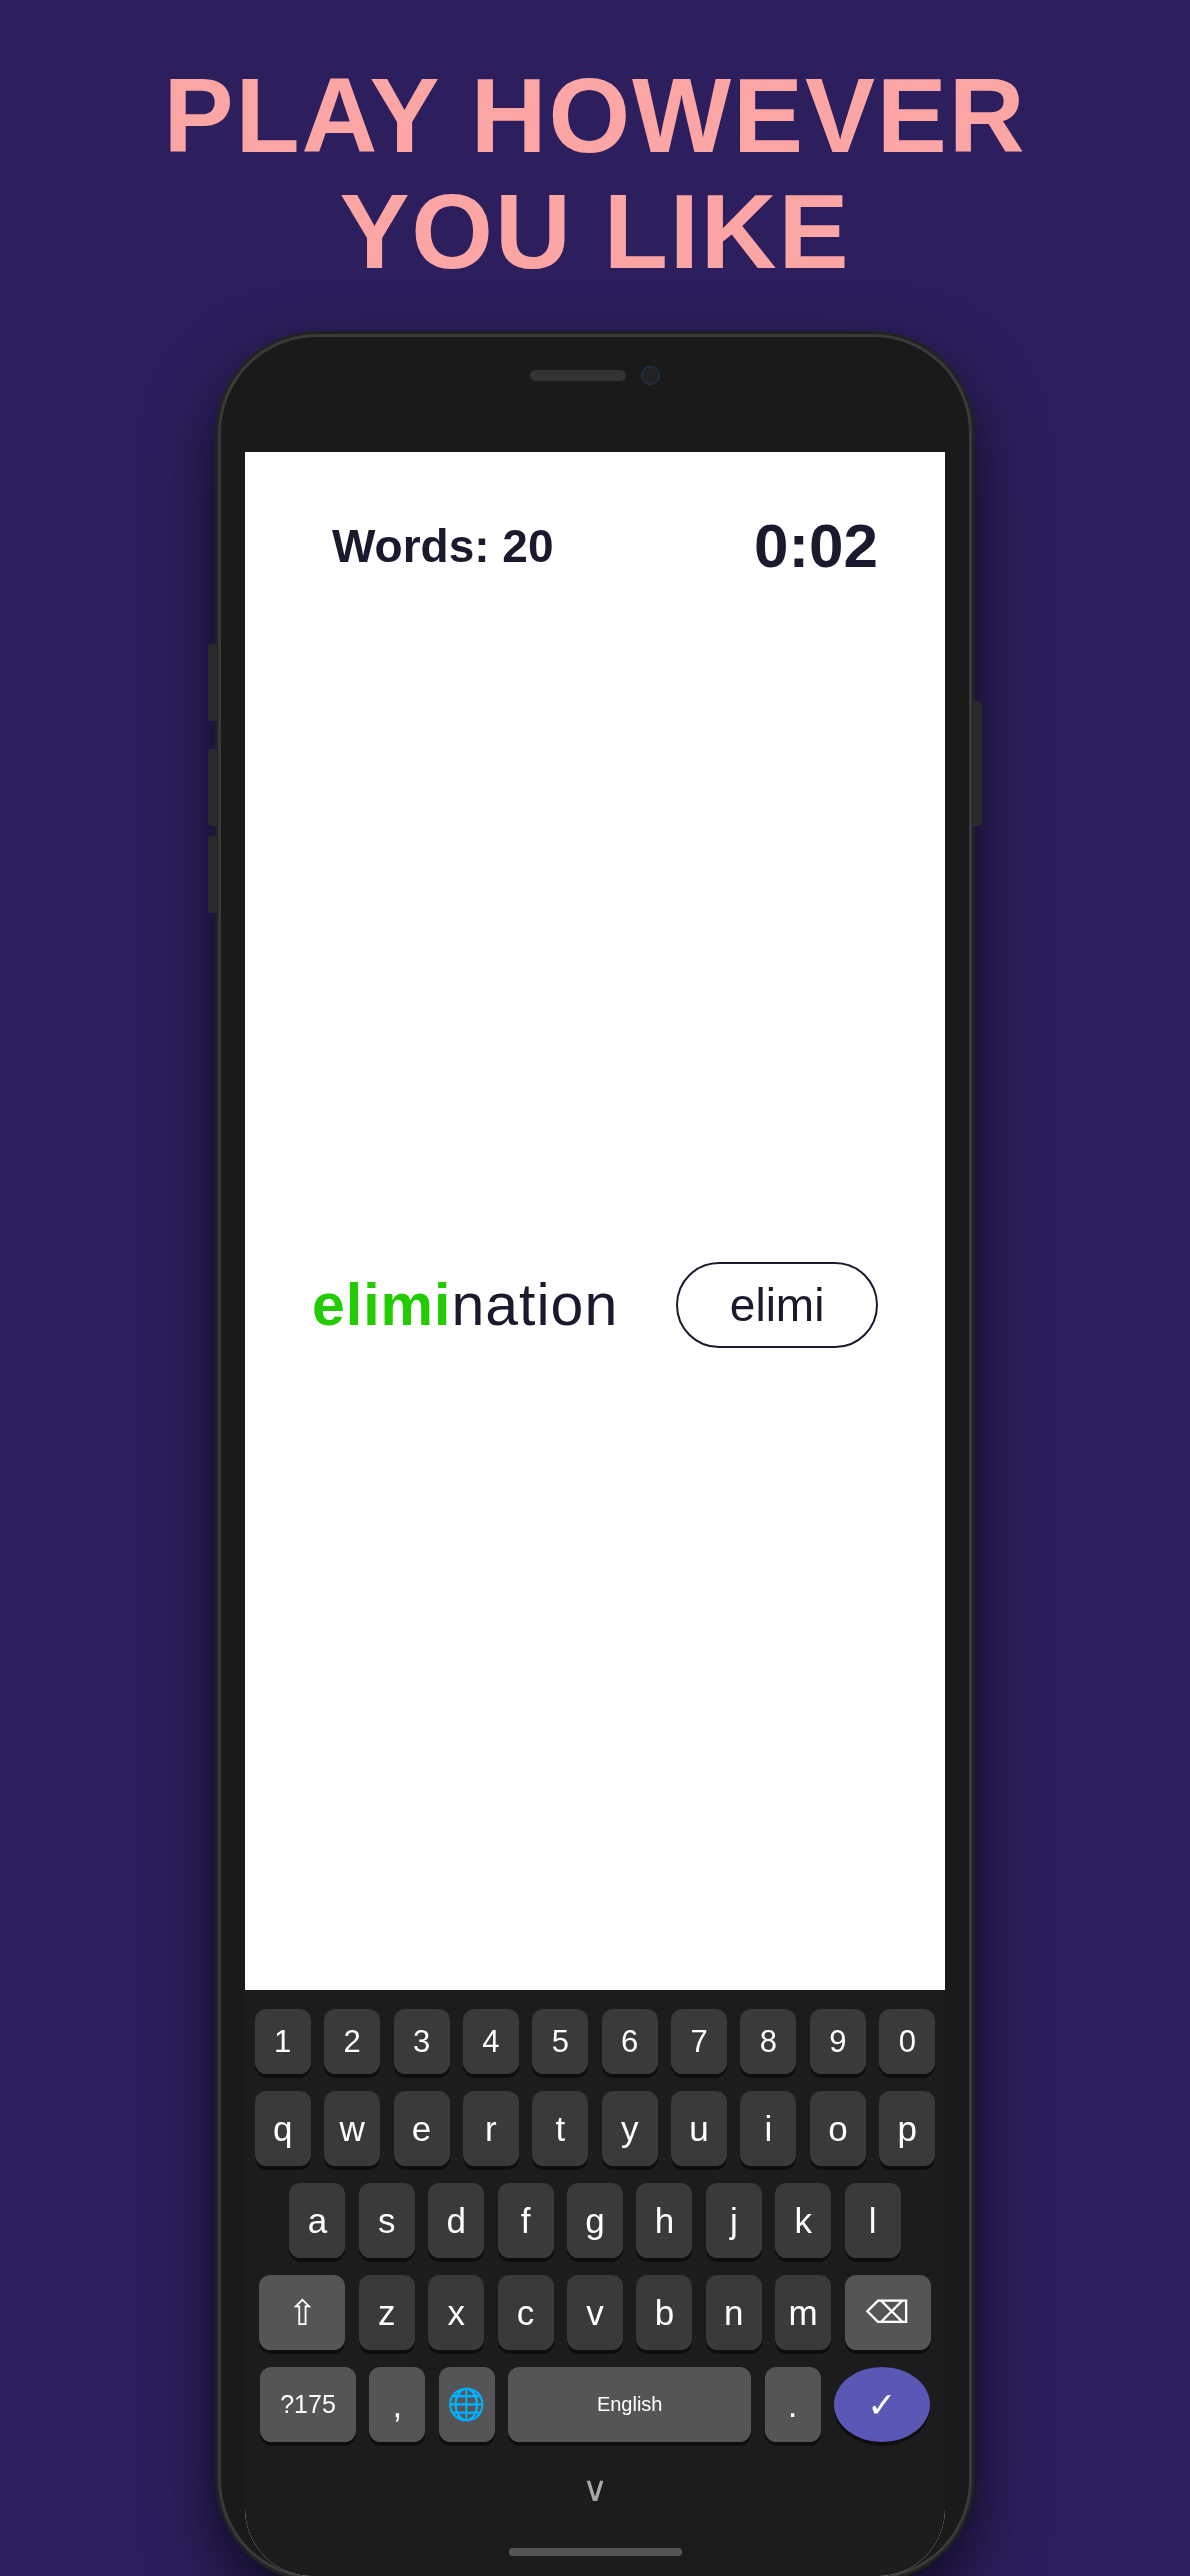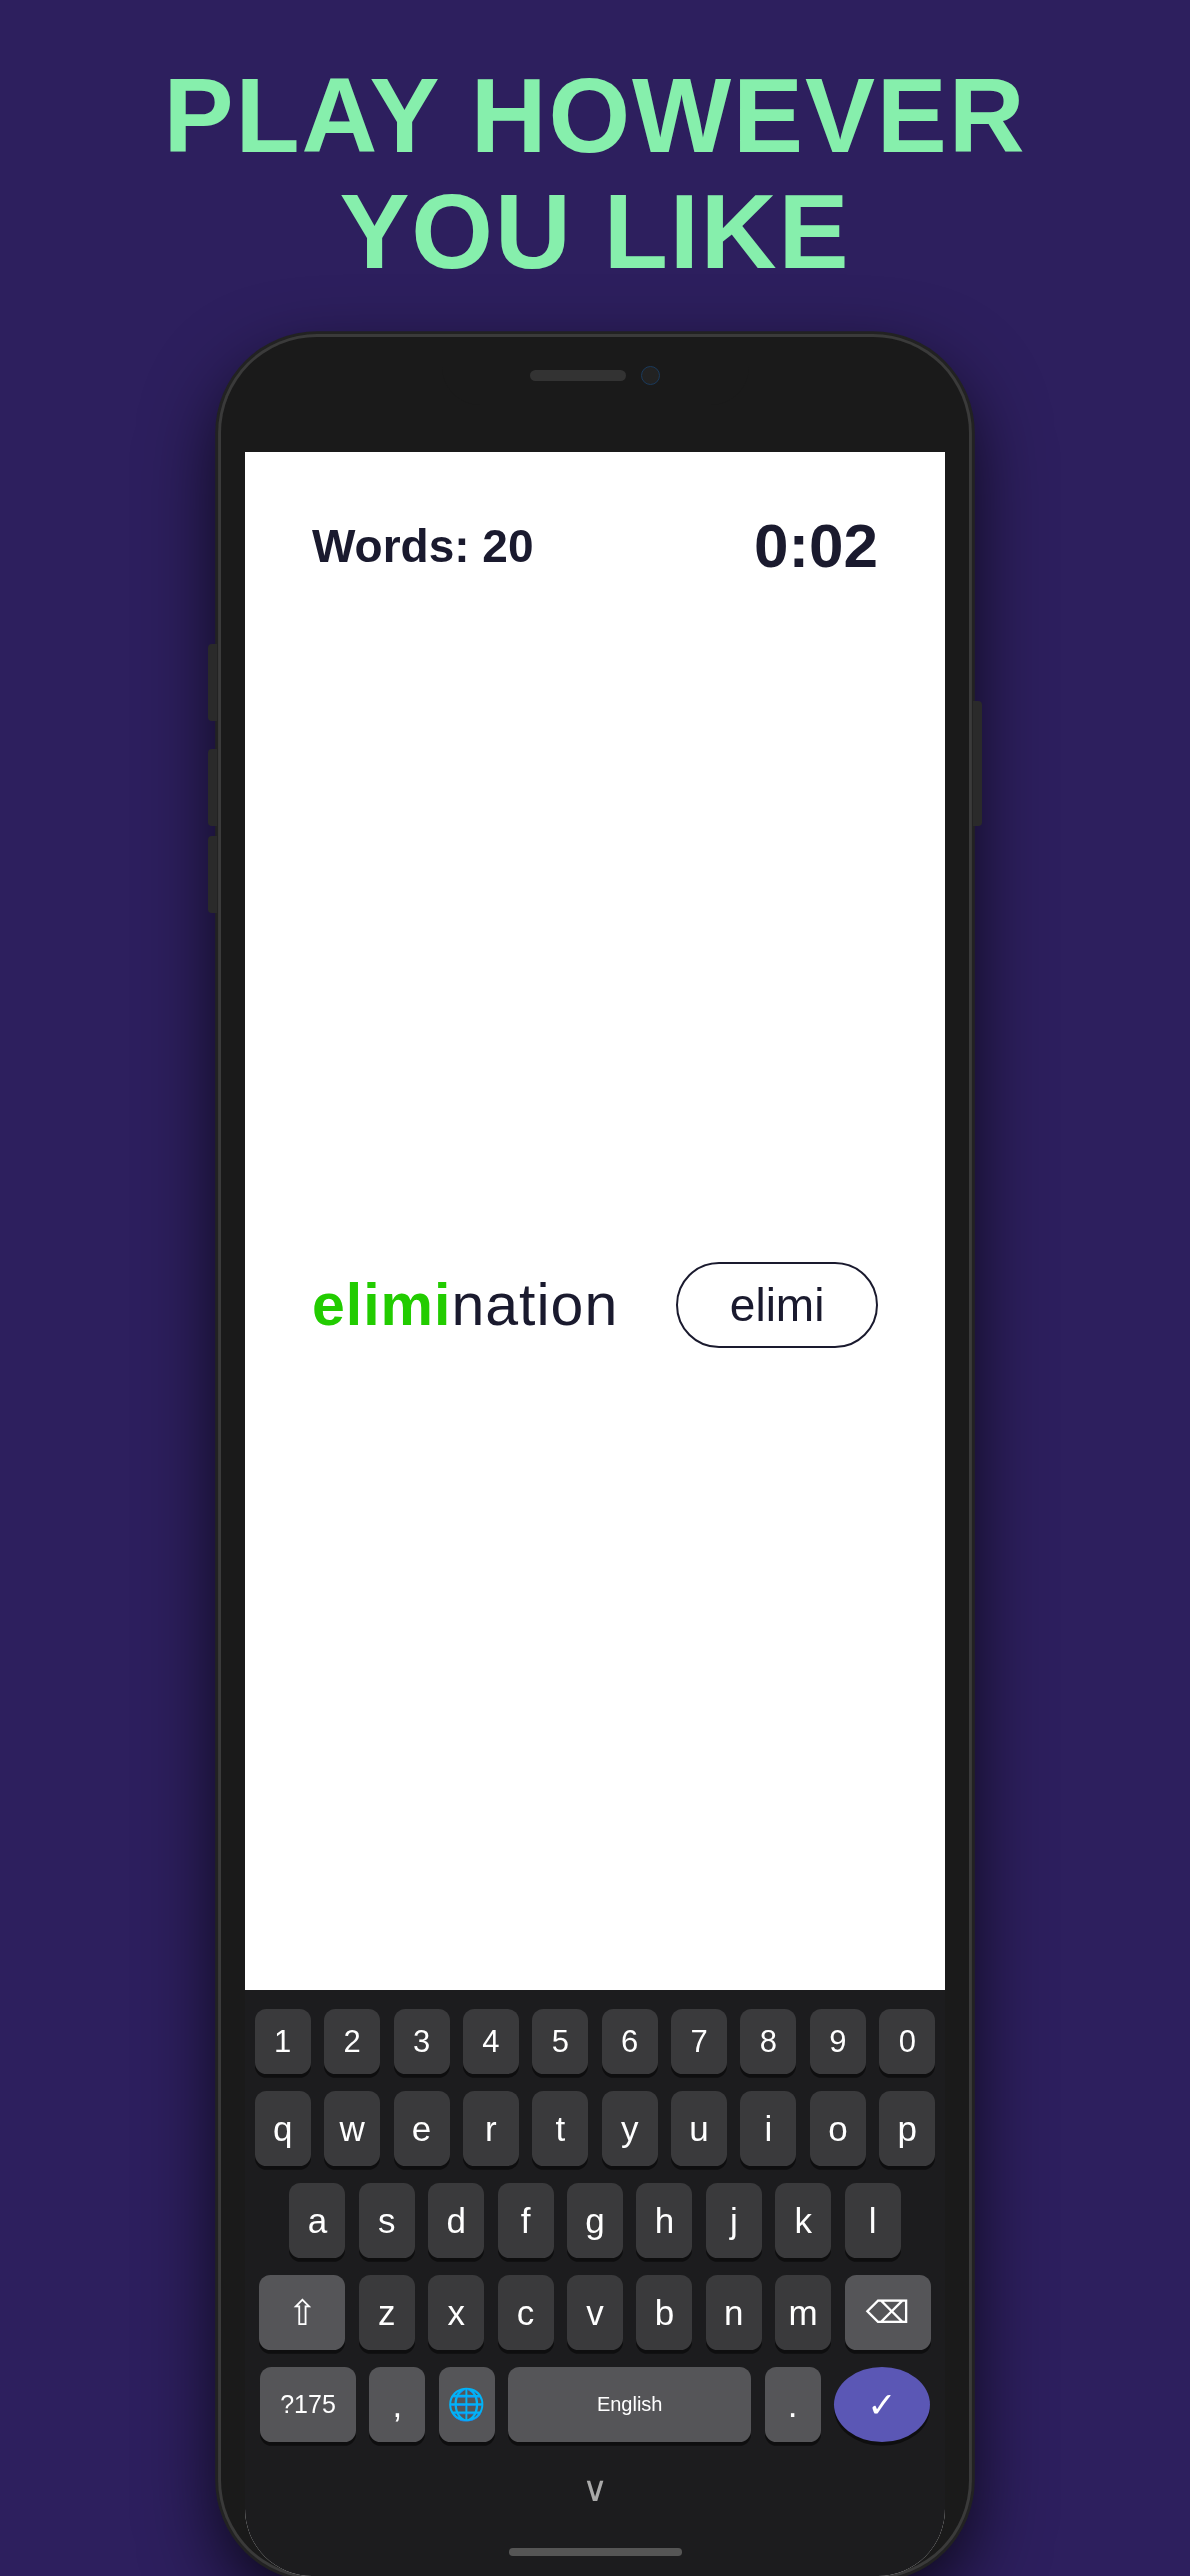--- a/index.html
+++ b/index.html
@@ -10,21 +10,21 @@
       background: #2d1f5e;
       display: flex;
       flex-direction: column;
       align-items: center;
       font-family: -apple-system, 'Helvetica Neue', Arial, sans-serif;
       overflow: hidden;
     }
 
     .page-title {
       text-align: center;
-      color: #86efac;
+      color: #fca5a5;
       font-size: 105px;
       font-weight: 900;
       line-height: 1.1;
       margin-top: 58px;
       margin-bottom: 48px;
       letter-spacing: 1.9px;
     }
 
     
     .phone-shell {
@@ -127,20 +127,21 @@
       display: flex;
       justify-content: space-between;
       align-items: center;
       margin-bottom: 77px;
     }
 
     .words-count {
       font-size: 46px;
       font-weight: 800;
       color: #1a1a2e;
+      margin-left: 20px;
     }
 
     .timer {
       font-size: 62px;
       font-weight: 700;
       color: #1a1a2e;
     }
 
     .word-display-area {
       flex: 1;

